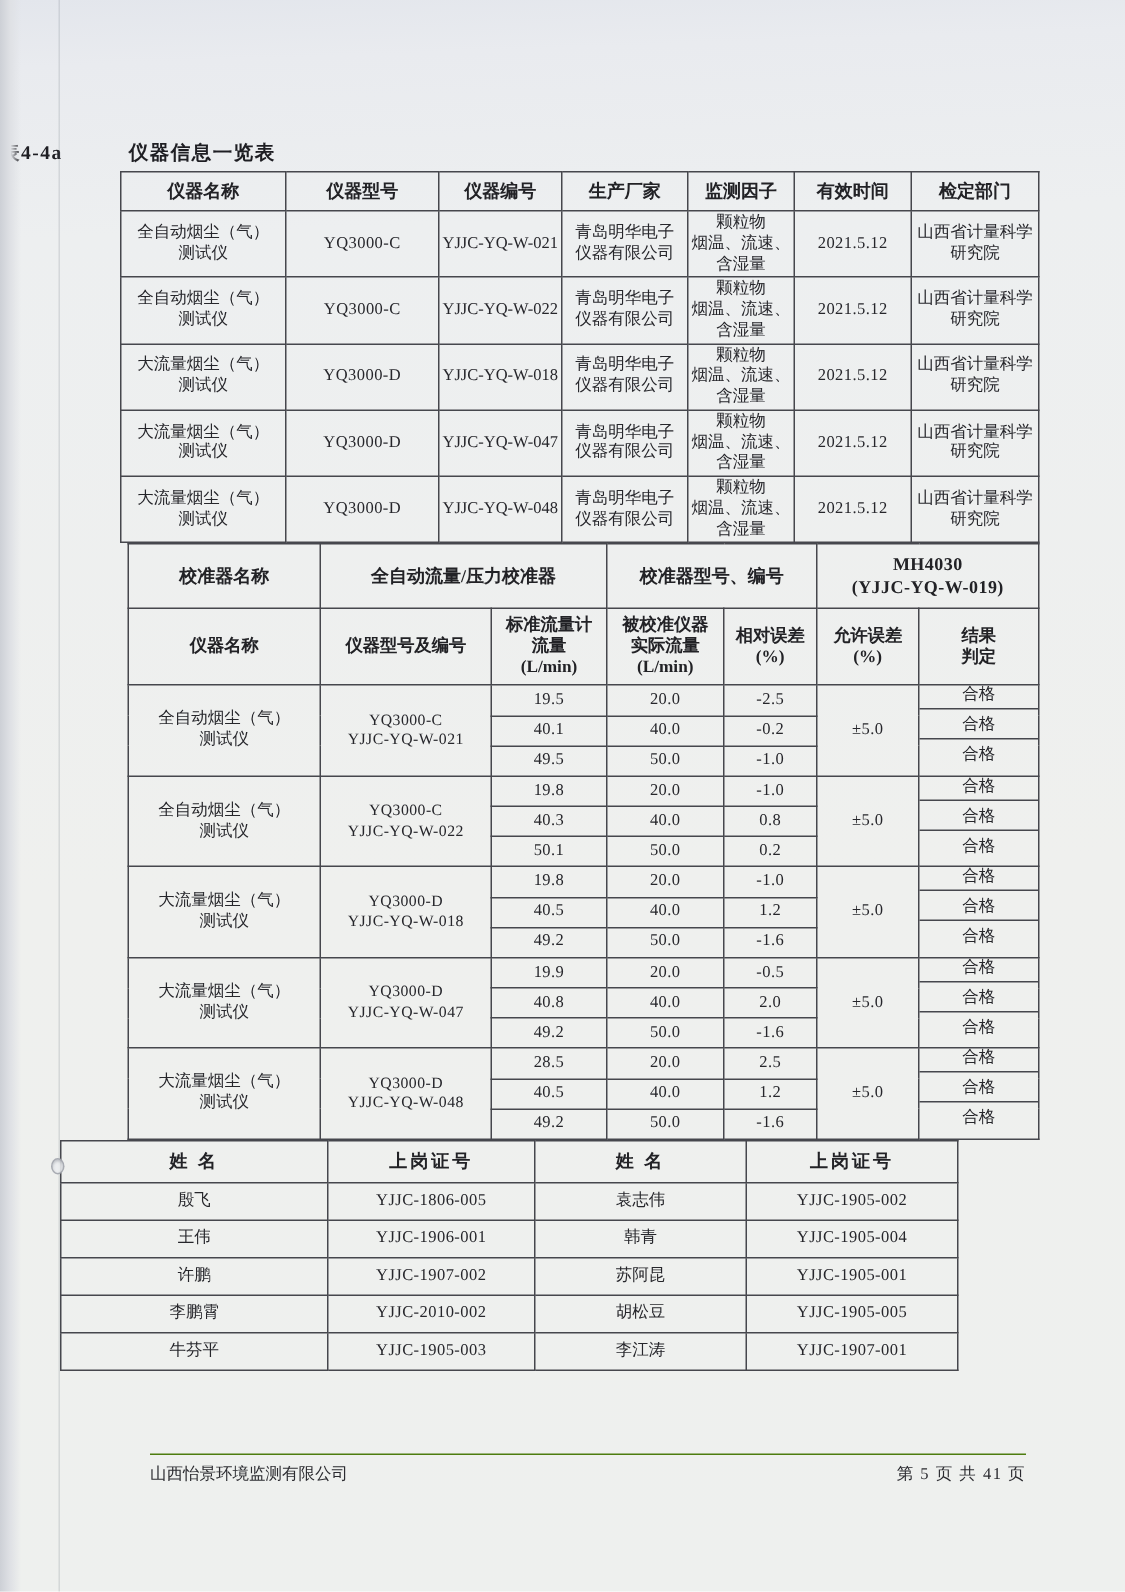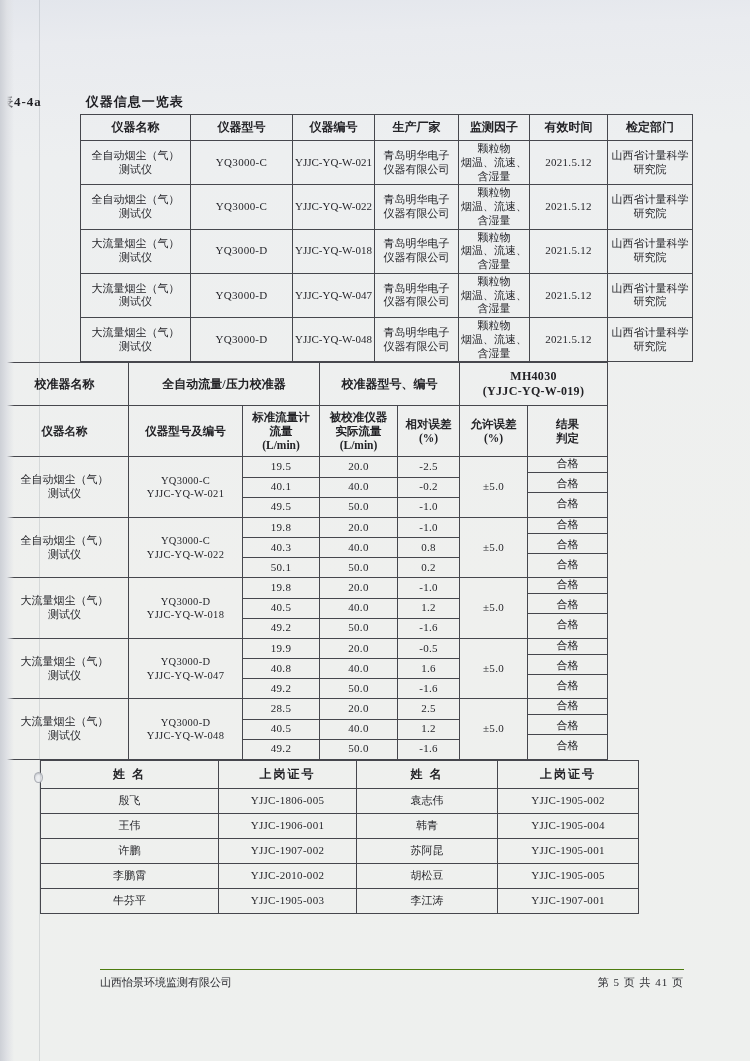--- a/index.html
+++ b/index.html
@@ -47,21 +47,21 @@
 
   
   .tbl-a { width: 612px; margin-left: 80px; }
   .tbl-a thead tr { height: 26px; }
   .tbl-a tbody tr { height: 43px; }
   .latin { font-family: "Liberation Serif", serif; letter-spacing: 0.3px; }
   .md { font-size: 12px; }
   .sm { font-size: 9.5px; letter-spacing: 0; }
 
   
-  .tbl-b { width: 607px; }
+  .tbl-b { width: 607px; margin-left: 85px; }
   .tbl-b .hrow1 { height: 43px; }
   .tbl-b .hrow2 { height: 51px; }
   .tbl-b .hrow2 th { font-size: 11.5px; }
   .tbl-b tbody tr { height: 20px; }
   .tbl-b tbody td { font-size: 11px; padding: 0 2px; }
   .tbl-b .c-name, .tbl-b .c-model { font-size: 11px; }
   .tbl-b .c-model { font-size: 10.5px; }
   .mh-val { font-weight: normal; font-size: 11px; letter-spacing: 0.3px; }
   .c-result { border-top: 0 !important; border-bottom: 0 !important; position: relative; padding-bottom: 6px !important; }
   .c-result.r2 { border-bottom: 1px solid #46474d !important; }
@@ -384,21 +384,21 @@
           </td>
           <td class="latin">19.9</td>
           <td class="latin">20.0</td>
           <td class="latin">-0.5</td>
           <td rowspan="3" class="latin">±5.0</td>
           <td class="c-result r0">合格</td>
         </tr>
         <tr>
           <td class="latin">40.8</td>
           <td class="latin">40.0</td>
-          <td class="latin">1.6</td>
+          <td class="latin">2.0</td>
           <td class="c-result r1">合格</td>
         </tr>
         <tr>
           <td class="latin">49.2</td>
           <td class="latin">50.0</td>
           <td class="latin">-1.6</td>
           <td class="c-result r2">合格</td>
         </tr>
 
         <tr>

